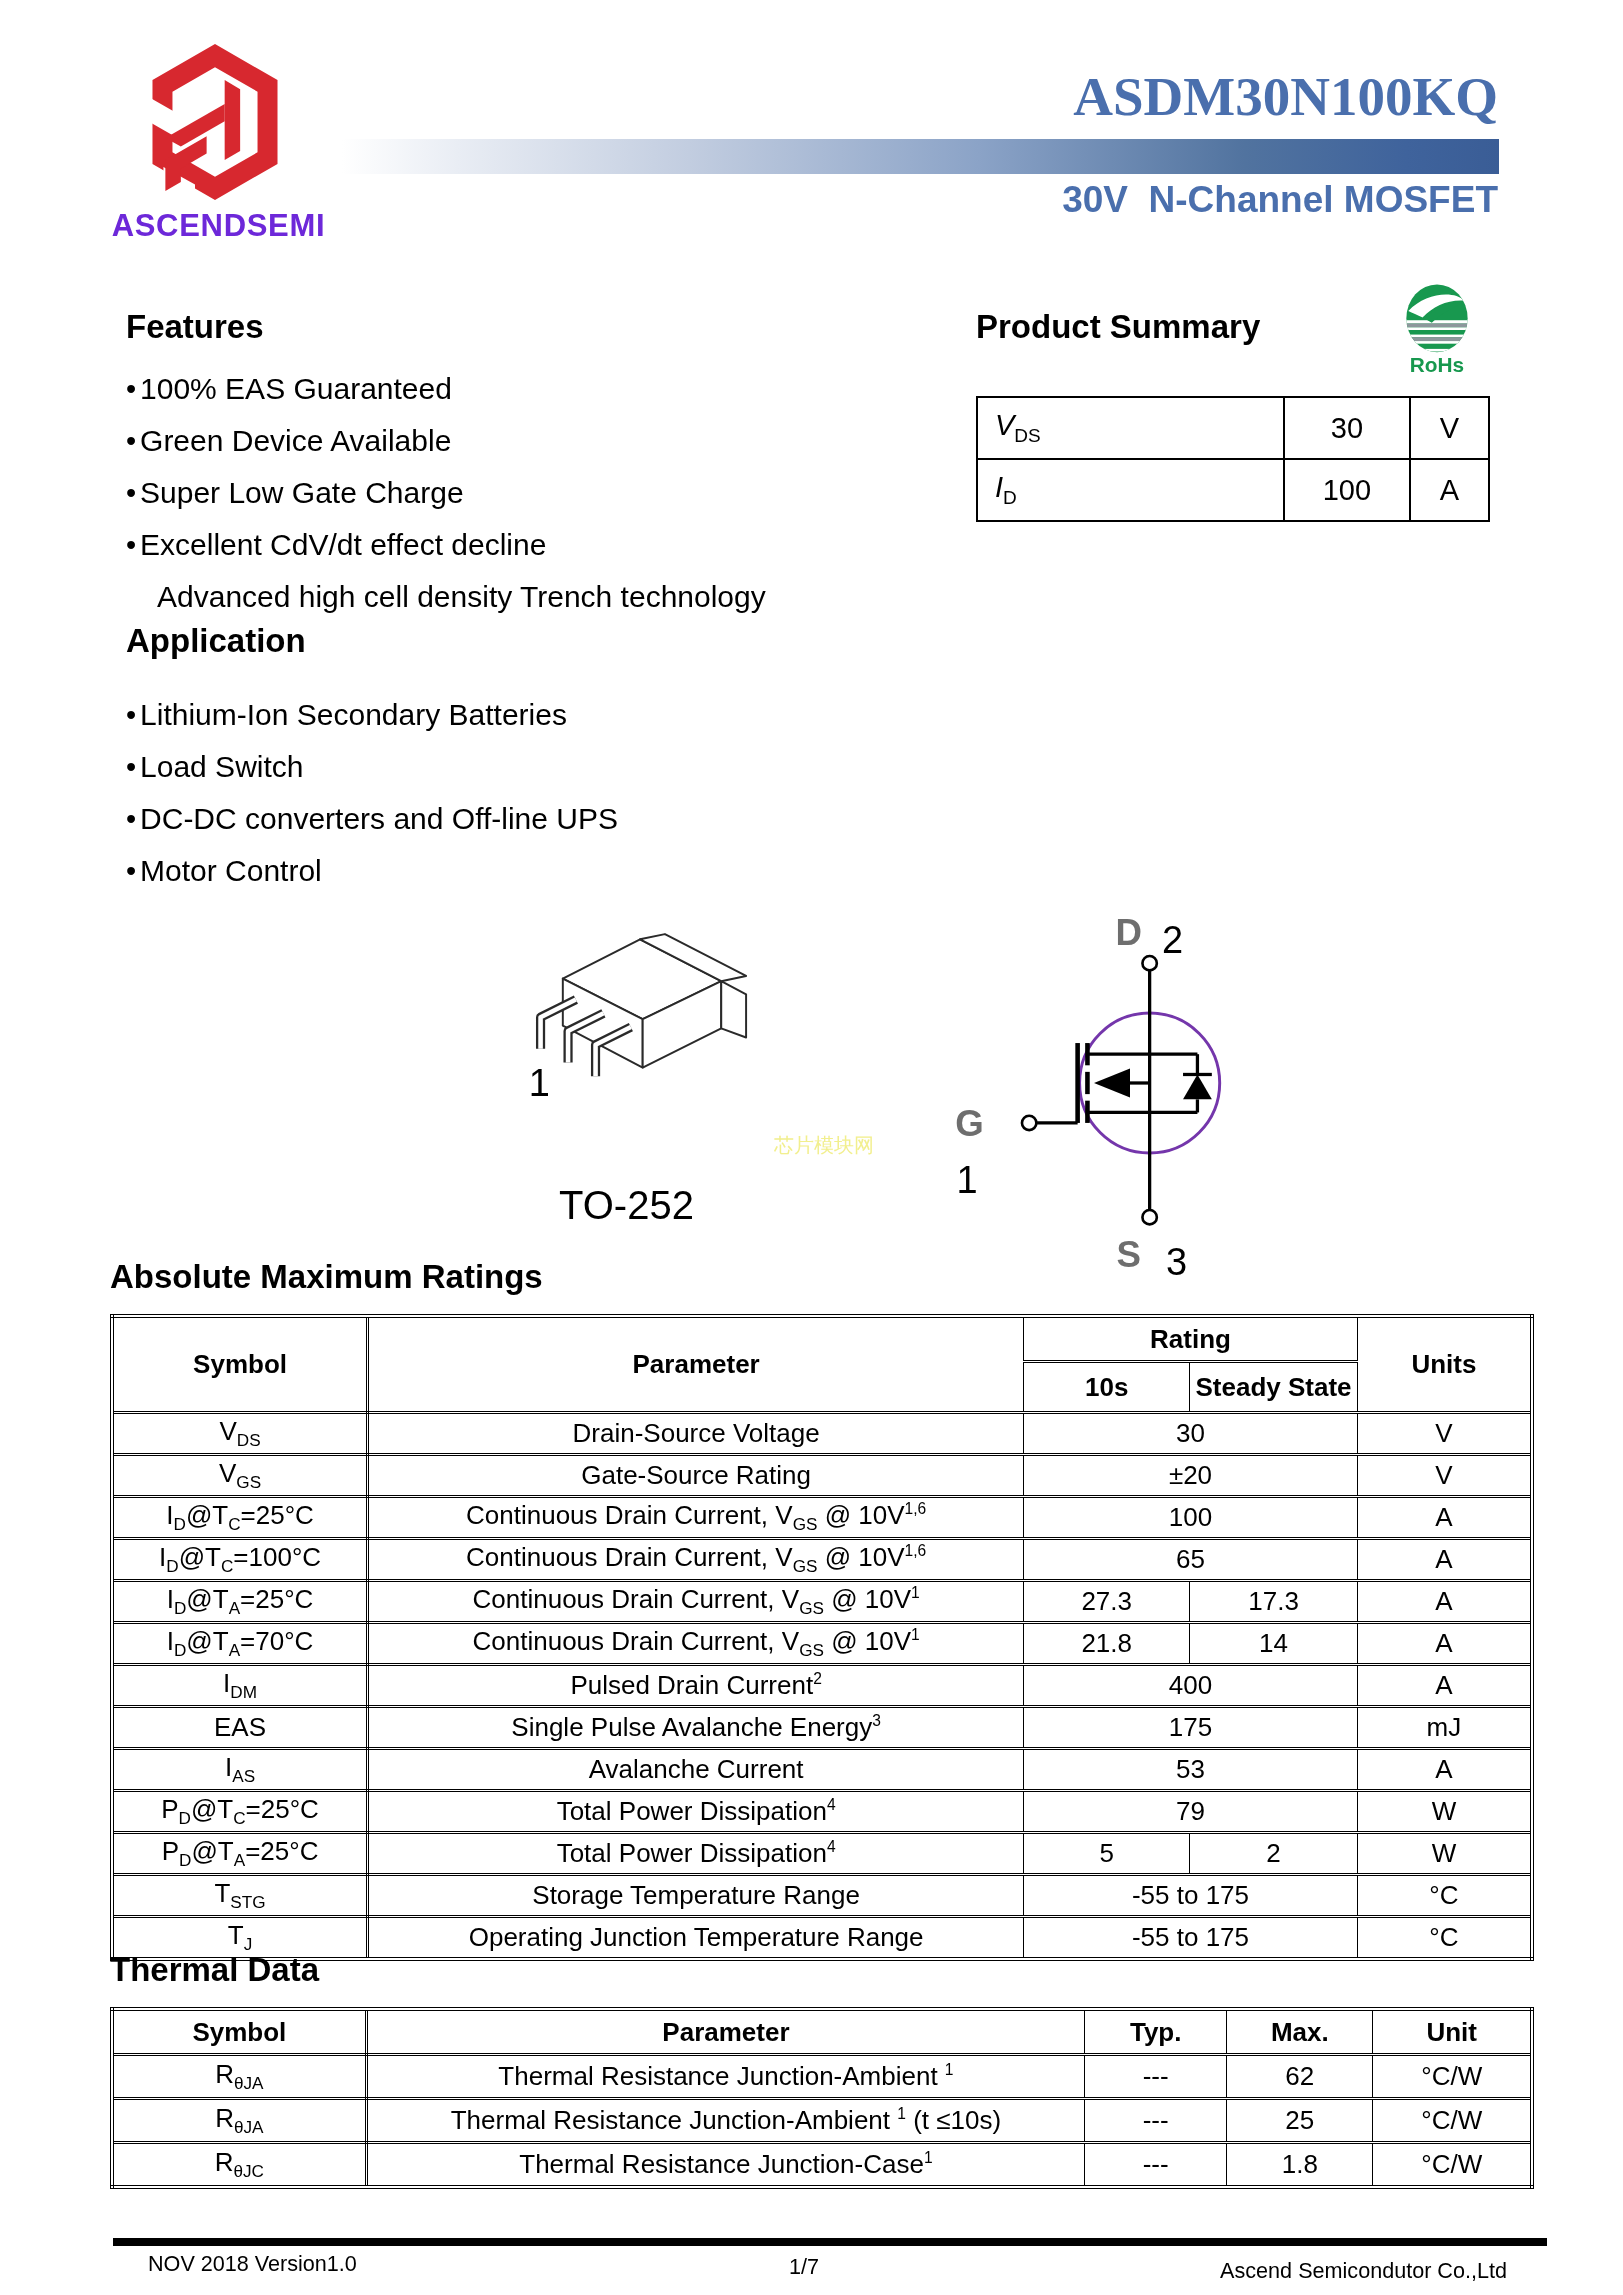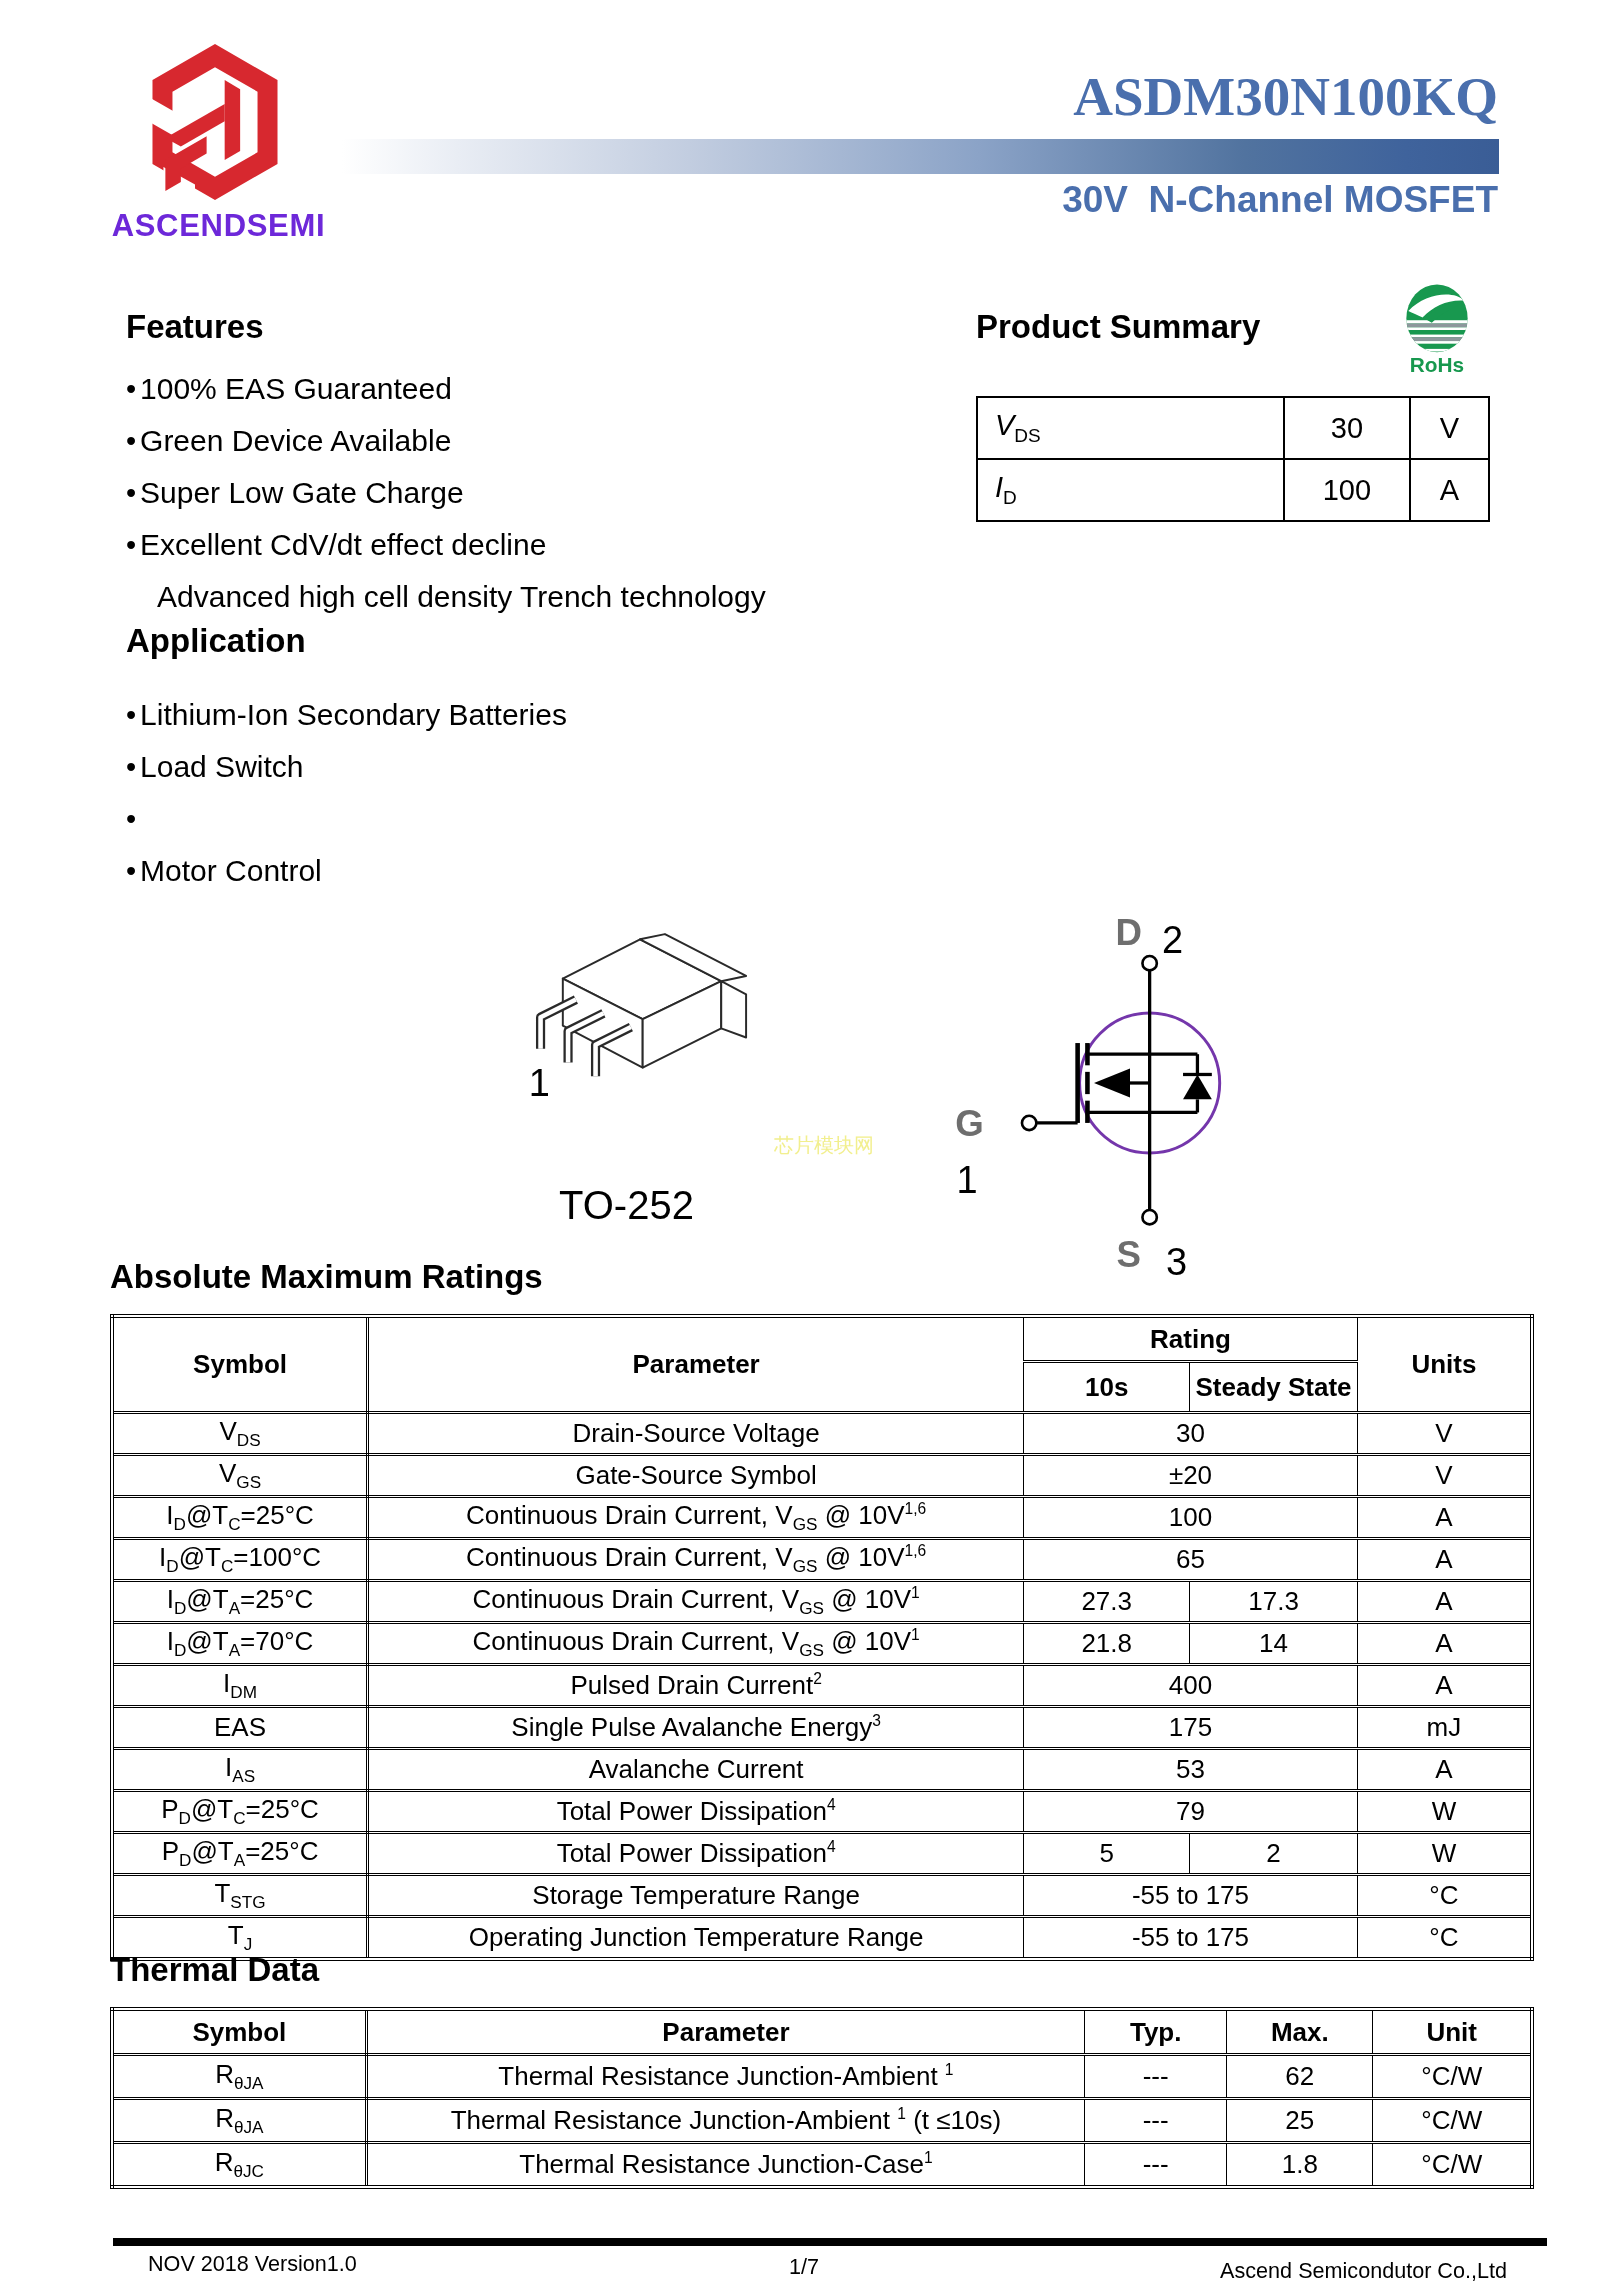--- a/index.html
+++ b/index.html
@@ -140,21 +140,21 @@
           </tr>
         </tbody>
     </table>
   </div>
 
   <div class="application">
     <div class="sec-title">Application</div>
     <div class="list">
         <div class="bullet-line"><span class="dot">•</span><span>Lithium-Ion Secondary Batteries</span></div>
         <div class="bullet-line"><span class="dot">•</span><span>Load Switch</span></div>
-        <div class="bullet-line"><span class="dot">•</span></div>
+        <div class="bullet-line"><span class="dot">•</span><span>DC-DC converters and Off-line UPS</span></div>
         <div class="bullet-line"><span class="dot">•</span><span>Motor Control</span></div>
       </div>
   </div>
 
   <svg class="pkg-svg" viewBox="0 0 470 330" aria-hidden="true">
     <g stroke="#2a2a2a" stroke-width="3" fill="#ffffff" stroke-linejoin="round">
       <polygon points="140,88 258,28 382,92 262,150"></polygon>
       <polygon points="140,88 262,150 262,224 140,160"></polygon>
       <polygon points="382,92 262,150 262,224 382,164"></polygon>
       <polygon points="382,92 420,112 420,178 382,164"></polygon>
@@ -229,21 +229,21 @@
         </thead>
         <tbody>
             <tr>
               <td class="sym-col">V<sub>DS</sub></td>
               <td>Drain-Source Voltage</td>
               <td colspan="2">30</td>
               <td>V</td>
             </tr>
             <tr>
               <td class="sym-col">V<sub>GS</sub></td>
-              <td>Gate-Source Symbol</td>
+              <td>Gate-Source Rating</td>
               <td colspan="2">±20</td>
               <td>V</td>
             </tr>
             <tr>
               <td class="sym-col">I<sub>D</sub>@T<sub>C</sub>=25°C</td>
               <td>Continuous  Drain  Current,  V<sub>GS</sub> @ 10V<sup>1,6</sup></td>
               <td colspan="2">100</td>
               <td>A</td>
             </tr>
             <tr>

